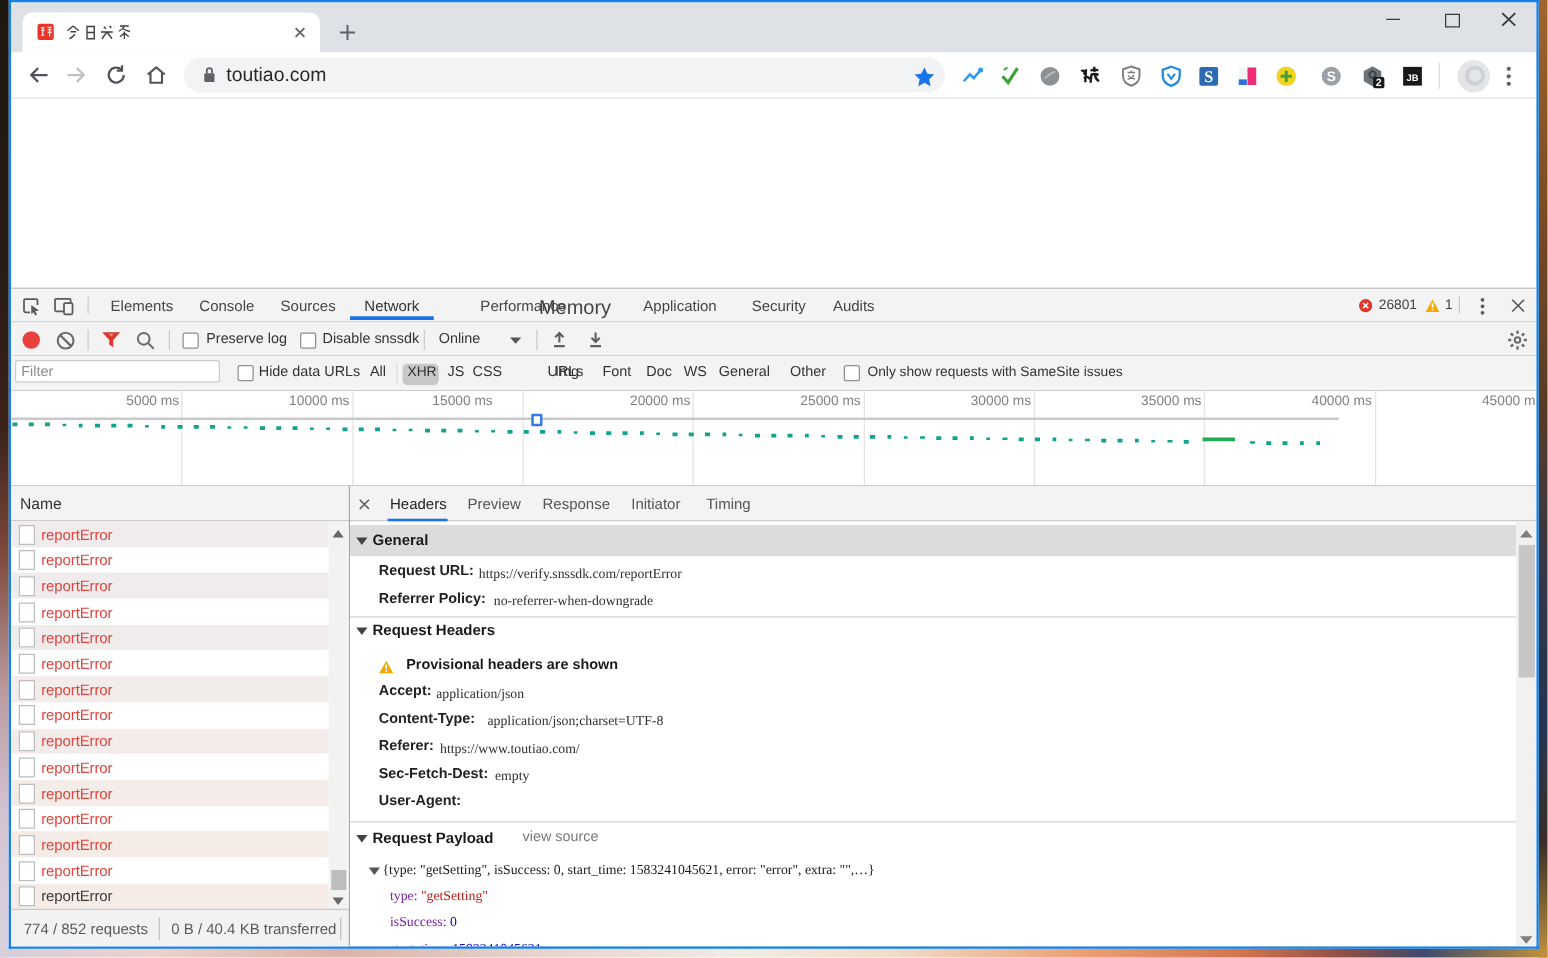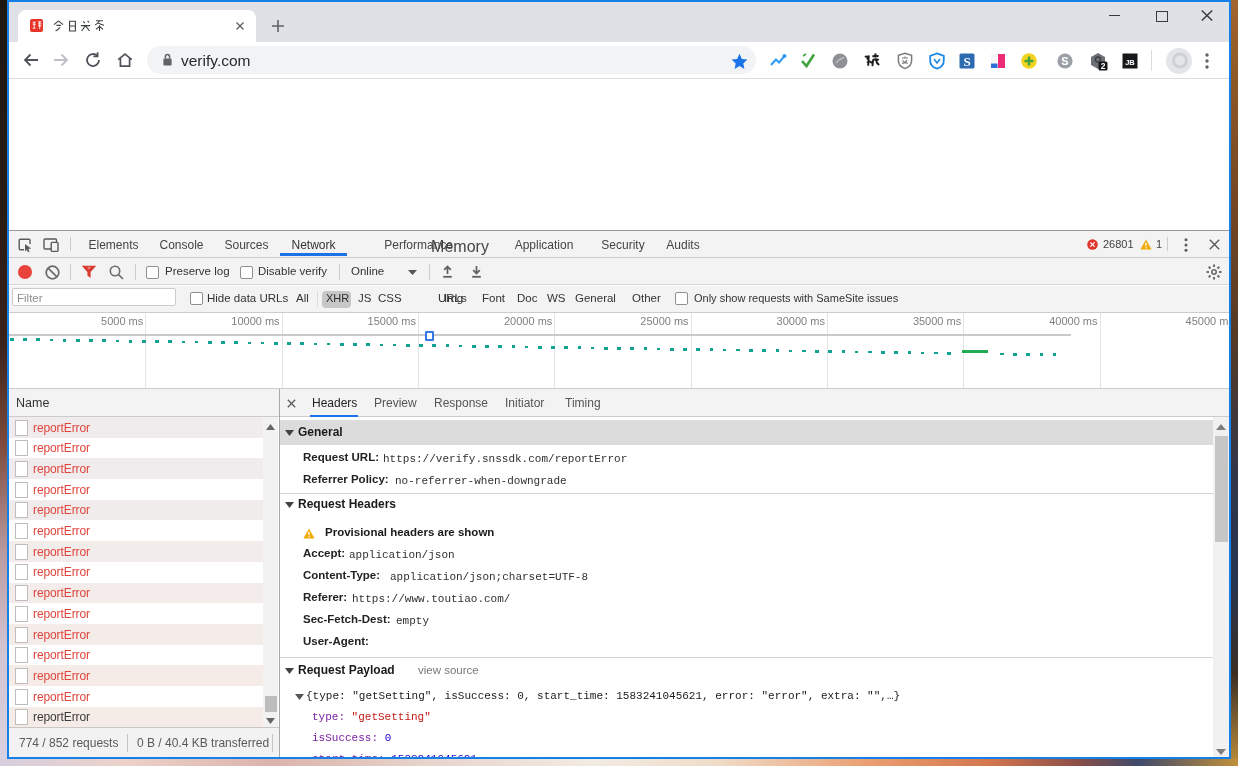--- a/index.html
+++ b/index.html
@@ -1,21 +1,21 @@
 <!DOCTYPE html>
 <html><head><meta charset="utf-8"><style>
 html,body{margin:0;padding:0;}
 body{width:1238px;height:766px;overflow:hidden;position:relative;
  font-family:"Liberation Sans",sans-serif;background:#fff;}
 .ab{position:absolute;}
 .t{position:absolute;white-space:nowrap;}
 .cb{position:absolute;width:11px;height:11px;background:#fff;border:1px solid #8f8f8f;border-radius:2px;}
 .sep{position:absolute;width:1px;background:#ccc;}
 .lbl{font-weight:bold;color:#222;font-size:11.5px;}
-.val{font-family:Liberation Mono, monospace;font-size:11px;color:#303030;}
+.val{font-family:Liberation Serif, serif;font-size:11px;color:#303030;}
 svg{position:absolute;overflow:visible;}
 </style></head><body>
 
 <div class="ab" style="left:0;top:0;width:7px;height:766px;background:linear-gradient(#1d1712 0%,#2b1c15 30%,#3a231b 45%,#7e4a3c 58%,#b99aa0 72%,#d3c4d2 85%,#d9d2e2 100%);"></div>
 <div class="ab" style="left:1231px;top:0;width:7px;height:766px;background:linear-gradient(#a2652e 0%,#8e5826 10%,#744722 26%,#553a26 44%,#32364a 62%,#263450 76%,#3b2e24 88%,#bd8f3c 100%);"></div>
 <div class="ab" style="left:0;top:759px;width:1238px;height:7px;background:linear-gradient(90deg,#d6cedd 0%,#ecd2cb 10%,#dab3ab 22%,#e6d3cc 34%,#f2ebe4 48%,#efdcc8 58%,#eb9f72 70%,#d3764f 80%,#8c4f46 87%,#3f4a6b 92%,#c1903a 100%);"></div>
 <div class="ab" style="left:7px;top:0;width:1224px;height:2px;background:#1581e8;"></div>
 <div class="ab" style="left:7px;top:0;width:2px;height:759px;background:#1581e8;"></div>
 <div class="ab" style="left:1229px;top:0;width:2px;height:759px;background:#1581e8;"></div>
 <div class="ab" style="left:7px;top:757px;width:1224px;height:2px;background:#1581e8;"></div>
@@ -71,21 +71,21 @@
     <path d="M13.6 1.2 V5.4 H9.4" stroke="#50545a" stroke-width="1.8" fill="none"></path>
   </svg>
 <svg style="left:116px;top:51px;" width="18" height="18" viewBox="0 0 18 18">
     <path d="M2.2 8.6 L9 3 L15.8 8.6 M4.4 7.2 V15.2 H13.6 V7.2" stroke="#50545a" stroke-width="1.7" fill="none"></path>
   </svg>
 <div class="ab" style="left:147px;top:46px;width:609px;height:28px;background:#f1f3f4;border-radius:14px;"></div>
 <svg style="left:162px;top:53px;" width="11" height="14" viewBox="0 0 11 14">
     <rect x="1.4" y="5.6" width="8.2" height="7" rx="1" fill="#5f6368"></rect>
     <path d="M3.4 5.6 V3.6 a2.1 2.1 0 0 1 4.2 0 V5.6" stroke="#5f6368" stroke-width="1.5" fill="none"></path>
   </svg>
-<div class="t" style="left:181px;top:52px;font-size:15.5px;color:#27292d;">verify.com</div>
+<div class="t" style="left:181px;top:52px;font-size:15.5px;color:#27292d;">toutiao.com</div>
 <svg style="left:731px;top:52.5px;" width="17" height="17" viewBox="0 0 17 17">
     <polygon points="8.5,0.8 10.9,5.9 16.4,6.6 12.3,10.4 13.4,15.9 8.5,13.1 3.6,15.9 4.7,10.4 0.6,6.6 6.1,5.9" fill="#1a73e8"></polygon>
   </svg>
 <svg style="left:769px;top:52px;" width="18" height="18" viewBox="0 0 18 18">
     <polyline points="2,13 7,7.5 10,10.5 15.5,4" stroke="#2f9af3" stroke-width="2" fill="none"></polyline>
     <circle cx="15.5" cy="4" r="2" fill="#2f9af3"></circle>
   </svg>
 <svg style="left:799px;top:52px;" width="18" height="18" viewBox="0 0 18 18">
     <path d="M3 9 L7.5 14 L15 2.5" stroke="#3fa23c" stroke-width="2.6" fill="none"></path>
     <path d="M4 4 L7 2" stroke="#3fa23c" stroke-width="1.6"></path>
@@ -206,21 +206,21 @@
       <path d="M6 2 h4 l-2 2.4 z" fill="#ef8d84"></path>
     </svg>
 <svg style="left:100px;top:34.5px;" width="15" height="15" viewBox="0 0 15 15">
       <circle cx="6" cy="6" r="4.7" stroke="#6b6b6b" stroke-width="1.6" fill="none"></circle>
       <path d="M9.6 9.6 L14 14" stroke="#6b6b6b" stroke-width="1.6"></path>
     </svg>
 <div class="sep" style="left:126px;top:34px;height:16px;"></div>
 <div class="cb" style="left:137px;top:35.5px;"></div>
 <div class="t" style="left:156px;top:35px;font-size:11.5px;color:#333;">Preserve log</div>
 <div class="cb" style="left:231px;top:35.5px;"></div>
-<div class="t" style="left:249px;top:35px;font-size:11.5px;color:#333;">Disable verify</div>
+<div class="t" style="left:249px;top:35px;font-size:11.5px;color:#333;">Disable snssdk</div>
 <div class="sep" style="left:330px;top:34px;height:16px;"></div>
 <div class="t" style="left:342px;top:35px;font-size:11.5px;color:#333;">Online</div>
 <svg style="left:399px;top:39.5px;" width="9" height="5" viewBox="0 0 9 5">
       <polygon points="0,0 9,0 4.5,5" fill="#555"></polygon>
     </svg>
 <div class="sep" style="left:420px;top:34px;height:16px;"></div>
 <svg style="left:432px;top:35px;" width="13" height="13" viewBox="0 0 13 13">
       <path d="M6.5 9 V2 M3.2 4.8 L6.5 1.4 L9.8 4.8" stroke="#5f5f5f" stroke-width="1.7" fill="none"></path>
       <path d="M2.2 11.8 H10.8" stroke="#5f5f5f" stroke-width="1.8"></path>
     </svg>
@@ -255,21 +255,21 @@
 <div class="t" style="left:566px;top:62px;font-size:11.5px;color:#333;">General</div>
 <div class="t" style="left:623px;top:62px;font-size:11.5px;color:#333;">Other</div>
 <div class="cb" style="left:666px;top:62px;"></div>
 <div class="t" style="left:685px;top:62px;font-size:11px;color:#333;">Only show requests with SameSite issues</div>
 <div class="ab" style="left:0;top:83px;width:1220px;height:75px;background:#fff;border-bottom:1px solid #ccc;"></div>
 <div class="ab" style="left:136.3px;top:83px;width:1px;height:75px;background:#e4e4e4;"></div>
 <div class="t" style="left:64.3px;top:84.5px;width:70px;text-align:right;font-size:11px;color:#808080;">5000 ms</div>
 <div class="ab" style="left:272.6px;top:83px;width:1px;height:75px;background:#e4e4e4;"></div>
 <div class="t" style="left:200.6px;top:84.5px;width:70px;text-align:right;font-size:11px;color:#808080;">10000 ms</div>
 <div class="ab" style="left:408.9px;top:83px;width:1px;height:75px;background:#e4e4e4;"></div>
-<div class="t" style="left:336.9px;top:84.5px;width:70px;text-align:right;font-size:11px;color:#808080;">15000 ms</div>
+<div class="t" style="left:336.9px;top:84.5px;width:70px;font-size:11px;color:#808080;">15000 ms</div>
 <div class="ab" style="left:545.3px;top:83px;width:1px;height:75px;background:#e4e4e4;"></div>
 <div class="t" style="left:473.3px;top:84.5px;width:70px;text-align:right;font-size:11px;color:#808080;">20000 ms</div>
 <div class="ab" style="left:681.6px;top:83px;width:1px;height:75px;background:#e4e4e4;"></div>
 <div class="t" style="left:609.6px;top:84.5px;width:70px;text-align:right;font-size:11px;color:#808080;">25000 ms</div>
 <div class="ab" style="left:817.9px;top:83px;width:1px;height:75px;background:#e4e4e4;"></div>
 <div class="t" style="left:745.9px;top:84.5px;width:70px;text-align:right;font-size:11px;color:#808080;">30000 ms</div>
 <div class="ab" style="left:954.2px;top:83px;width:1px;height:75px;background:#e4e4e4;"></div>
 <div class="t" style="left:882.2px;top:84.5px;width:70px;text-align:right;font-size:11px;color:#808080;">35000 ms</div>
 <div class="ab" style="left:1090.5px;top:83px;width:1px;height:75px;background:#e4e4e4;"></div>
 <div class="t" style="left:1018.5px;top:84.5px;width:70px;text-align:right;font-size:11px;color:#808080;">40000 ms</div>

